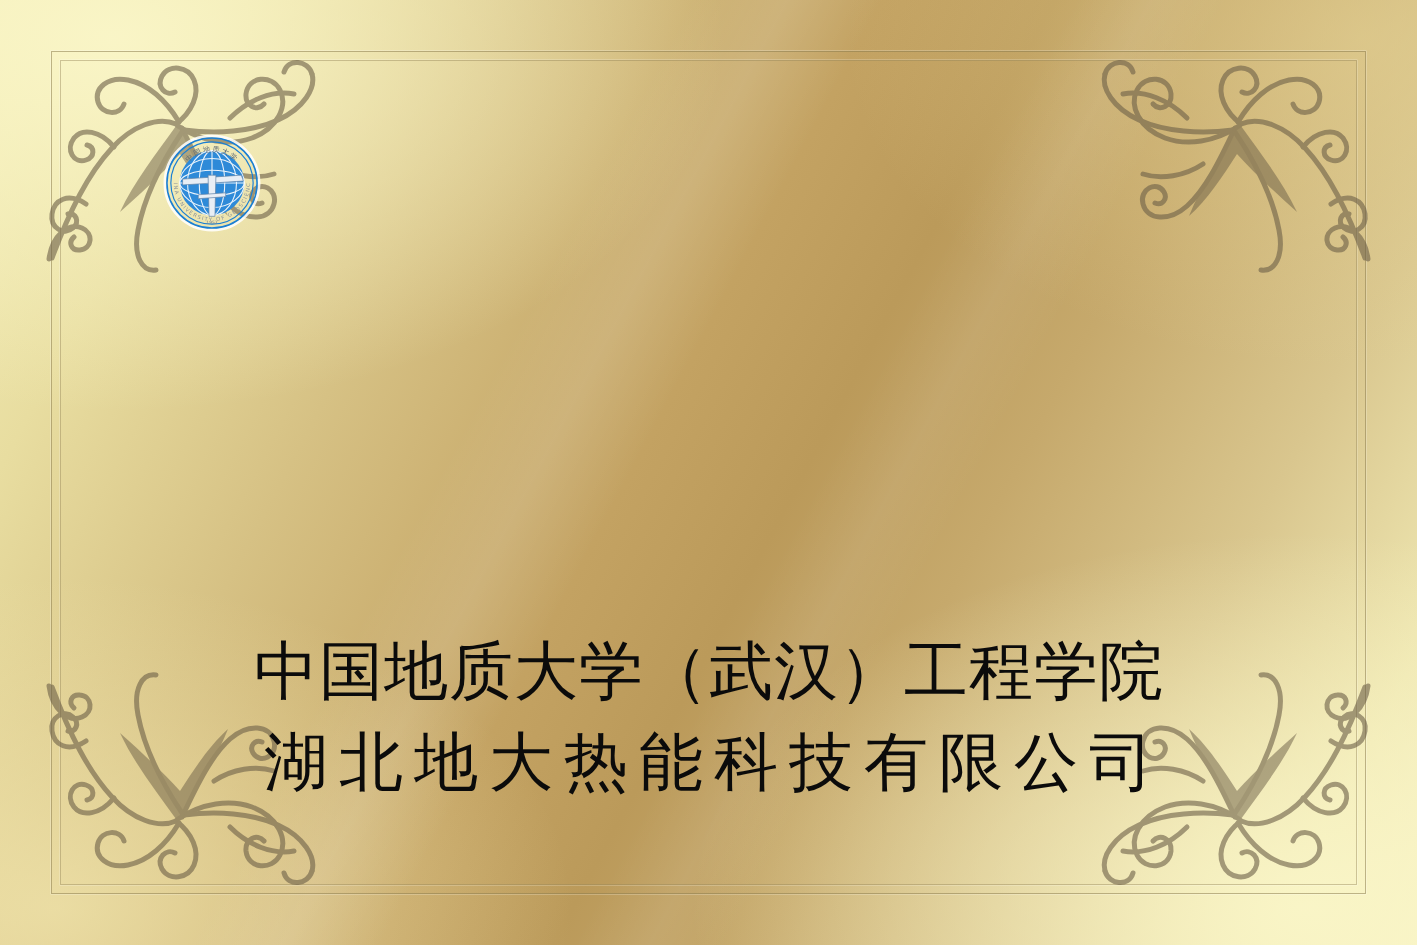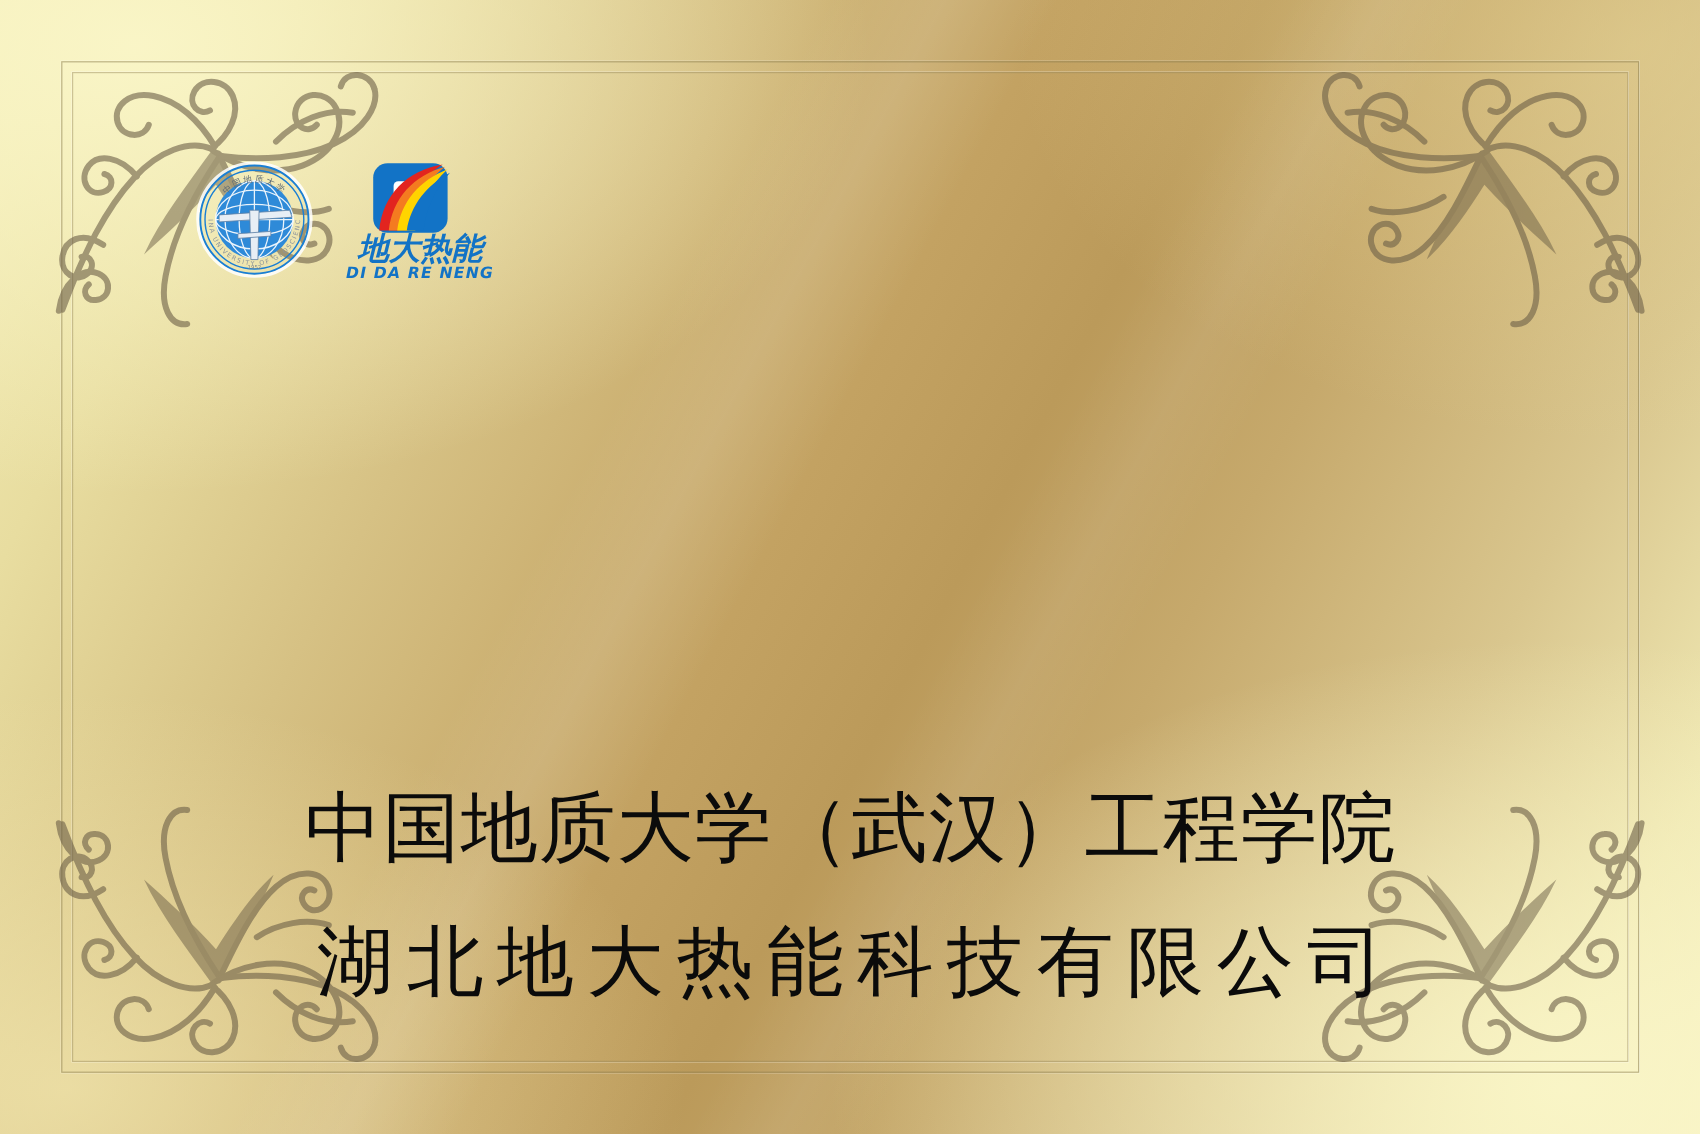--- a/index.html
+++ b/index.html
@@ -111,21 +111,21 @@
     top: 626px;
     text-align: center;
     color: #0b0b0b;
     font-family: "DejaVu Sans", "Liberation Sans", sans-serif;
     font-weight: 400;
     font-size: 64px;
     line-height: 1.42;
   }
   .subtitle .line1 { letter-spacing: 1px; text-indent: 1px; }
   .subtitle .line2 { letter-spacing: 11px; text-indent: 11px; }
-  .subtitle div { display: block; margin-top: 20px; }
+  .subtitle div { display: block; }
 </style>
 </head>
 <body>
 
 <div class="plaque">
 
   <div class="frame-outer"></div>
   <div class="frame-inner"></div>
 
   <div class="corner corner-tl">
@@ -243,38 +243,20 @@
         <text font-size="7.5" fill="#5d6a75" font-family="'DejaVu Sans','Liberation Sans',sans-serif" letter-spacing="1.6">
           <textPath href="#arcTop" startOffset="50%" text-anchor="middle">中国地质大学</textPath>
         </text>
         <text font-size="5.4" fill="#8b949c" font-family="'DejaVu Sans','Liberation Sans',sans-serif" letter-spacing="1.4">
           <textPath href="#arcBot" startOffset="50%" text-anchor="middle">CHINA UNIVERSITY OF GEOSCIENCES</textPath>
         </text>
         <text x="50" y="92" font-size="4.6" fill="#7d868e" text-anchor="middle" font-family="'DejaVu Sans','Liberation Sans',sans-serif">1952</text>
       </svg>
     </div>
 
-    <div>
-      <svg class="logo-ddrn" width="134" height="102" viewBox="0 0 134 102" aria-hidden="true">
-
-        <g>
-          <rect x="28" y="2" width="62" height="58" rx="12" ry="12" fill="#1273c6"></rect>
-          <rect x="45" y="17" width="22" height="32" rx="4" ry="4" fill="#ffffff"></rect>
-          <rect x="49" y="21" width="14" height="24" rx="2.5" ry="2.5" fill="#1273c6"></rect>
-
-          <path d="M33 58 C 36 28, 56 8, 86 3 C 68 14, 54 32, 50 58 Z" fill="#e2241f"></path>
-          <path d="M41 58 C 44 31, 62 12, 88 5 C 72 17, 60 34, 57 58 Z" fill="#f47b20"></path>
-          <path d="M48 58 C 51 34, 67 16, 90 7 C 76 20, 66 36, 63 58 Z" fill="#ffd400"></path>
-          <path d="M56 58 C 59 37, 73 20, 92 10 C 80 24, 72 39, 70 58 Z" fill="#1273c6"></path>
-        </g>
-
-        <text x="67" y="82" font-size="26" font-weight="700" font-style="italic" fill="#1273c6" text-anchor="middle" font-family="'DejaVu Sans','Liberation Sans',sans-serif">地大热能</text>
-        <text x="67" y="98" font-size="13" font-weight="700" font-style="italic" fill="#1273c6" text-anchor="middle" letter-spacing="1" font-family="'DejaVu Sans','Liberation Sans',sans-serif">DI DA RE NENG</text>
-      </svg>
-    </div>
   </div>
 
 
   <div class="subtitle">
     <div class="line1">中国地质大学（武汉）工程学院</div>
     <div class="line2">湖北地大热能科技有限公司</div>
   </div>
 
 </div>
 

